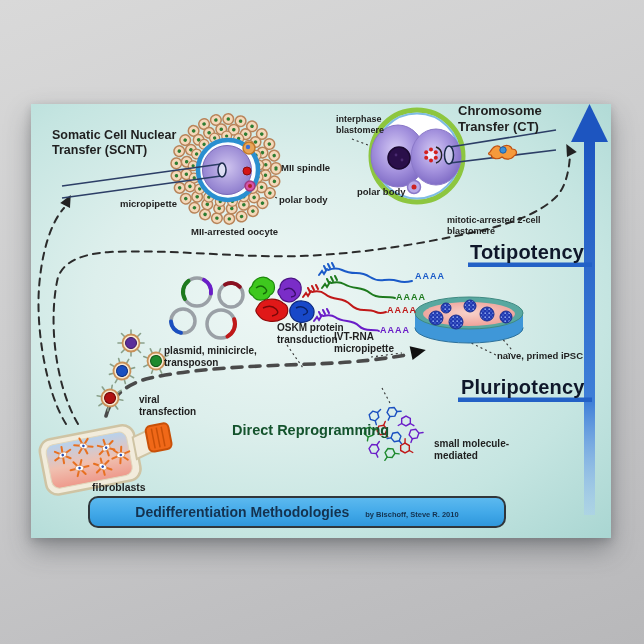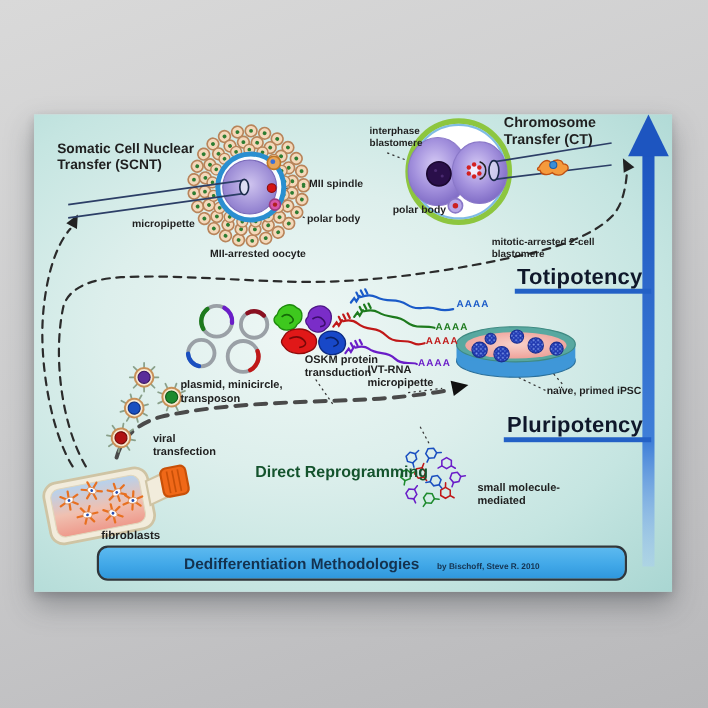--- a/index.html
+++ b/index.html
@@ -14,21 +14,21 @@
     box-shadow:0 12px 24px rgba(50,55,60,.38), 0 3px 8px rgba(50,55,60,.22);
   }
   svg.gfx{position:absolute;left:0;top:0;pointer-events:none;}
   .lbl{position:absolute;color:#1f1f1f;font-weight:bold;line-height:1.22;z-index:5;}
   .fs9{font-size:9px;}  .fs95{font-size:9.5px;} .fs10{font-size:10px;}
   .fs12{font-size:12.5px;} .fs13{font-size:13px;} .fs14{font-size:14.5px;}
   .potency{font-size:20px;color:#0f172a;letter-spacing:.2px;}
   .rna-a{position:absolute;font-weight:bold;font-size:9px;letter-spacing:1px;z-index:5;}
   .a-blue{color:#1a5ac8;} .a-green{color:#1d7a1d;} .a-red{color:#c01818;} .a-purple{color:#6a1dc8;}
   .banner{
-    position:absolute;left:88px;top:496px;width:482px;height:32px;z-index:6;
+    position:absolute;left:88px;top:496px;width:418px;height:32px;z-index:6;
     background:linear-gradient(180deg,#5cb9ef 0%,#41a8e8 55%,#2f97dc 100%);
     border:2px solid #30363b;border-radius:10px;box-sizing:border-box;
     display:flex;align-items:center;justify-content:center;gap:16px;
   }
   .banner .t1{font-weight:bold;font-size:14px;color:#14324f;}
   .banner .t2{font-weight:bold;font-size:7.5px;color:#14324f;padding-top:4px;text-align:center;}
 </style>
 </head>
 <body>
 

